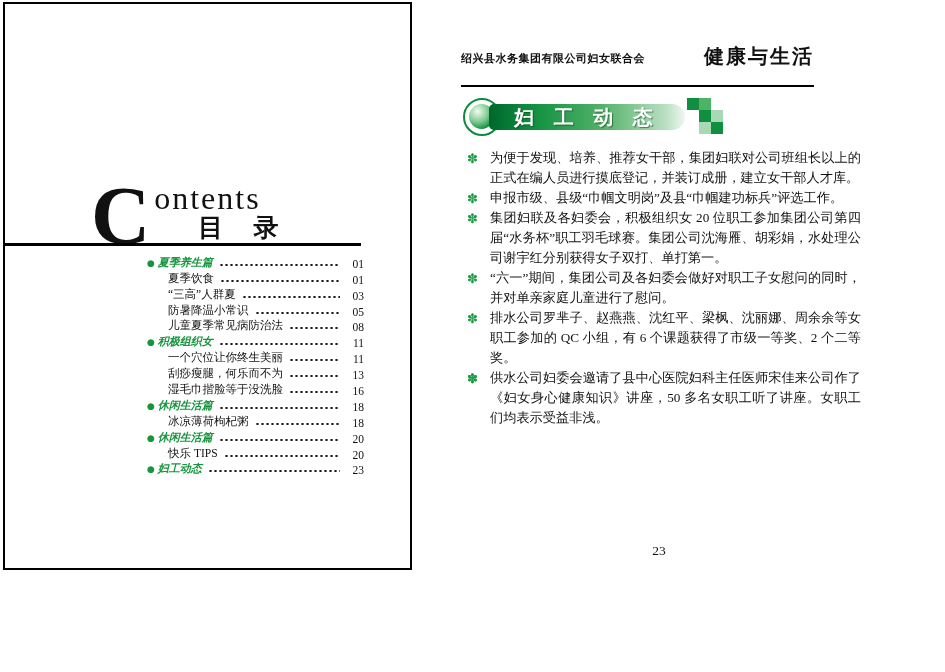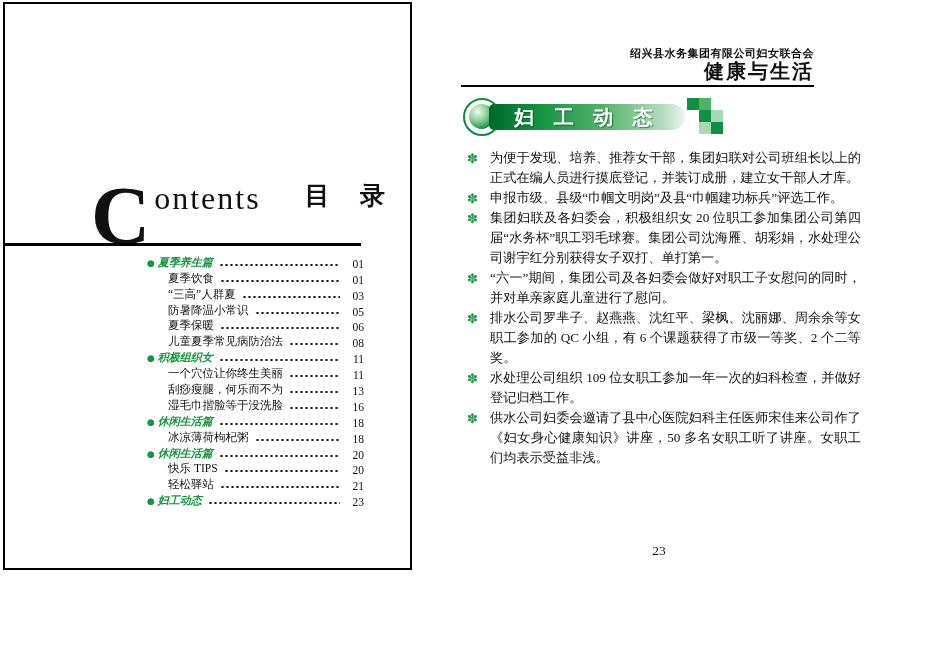--- a/index.html
+++ b/index.html
@@ -4,42 +4,42 @@
 <style>
   html,body{margin:0;padding:0;background:#fff;}
   .canvas{position:relative;width:945px;height:672px;background:#ffffff;overflow:hidden;
           font-family:"Liberation Serif","DejaVu Serif",serif;color:#111;}
 
   
   .left-page{position:absolute;left:3px;top:2px;width:409px;height:568px;
              border:2px solid #000;box-sizing:border-box;background:#fff;}
   .contents-head{position:absolute;left:86px;top:178px;display:flex;align-items:flex-start;}
   .big-c{font-size:82px;line-height:0.82;font-weight:bold;font-family:"Liberation Serif",serif;}
-  .head-right{display:flex;flex-direction:row;margin-left:4px;}
+  .head-right{display:flex;flex-direction:column;margin-left:4px;}
   .ontents{font-size:32px;line-height:1.0;letter-spacing:2px;font-family:"Liberation Serif",serif;}
   .mulu{font-size:25px;line-height:1.05;font-weight:bold;letter-spacing:12px;margin-top:1px;
         font-family:"Liberation Serif","DejaVu Serif",serif;margin-left:44px;}
   .title-rule{position:absolute;left:0;top:239px;width:356px;height:3px;background:#000;}
 
   .toc{position:absolute;left:142px;top:251px;width:217px;}
   .trow{display:flex;align-items:flex-end;height:15.9px;white-space:nowrap;}
   .trow .tb{color:#17953e;font-size:9px;line-height:1;margin:0 3px 3px 0;font-family:"DejaVu Sans",sans-serif;}
   .trow.sec .tl{color:#17953e;font-weight:bold;font-style:italic;font-size:11px;padding-bottom:1px;text-align:center;}
   .trow.ind{padding-left:21px;}
   .trow .tl{font-size:11.5px;padding-bottom:1px;}
   .ld{flex:1 1 auto;height:4px;margin:0 4px 4px 6px;
       background-image:radial-gradient(circle,#1b1b1b 1px,rgba(0,0,0,0) 1.3px);
       background-size:5px 4px;background-repeat:repeat-x;background-position:left center;}
   .tp{width:20px;text-align:right;font-size:11.5px;padding-bottom:1px;font-family:"Liberation Serif",serif;}
 
   
   .right-page{position:absolute;left:461px;top:46px;width:400px;height:570px;}
   .rp-header{width:353px;}
   .rp-header-row{display:flex;justify-content:space-between;align-items:flex-end;
-                 border-bottom:2.5px solid #000;padding-bottom:4px;flex-direction:column;}
+                 border-bottom:2.5px solid #000;padding-bottom:19px;}
   .org{font-size:11px;font-weight:bold;letter-spacing:0.5px;}
   .journal-title{font-size:20px;font-weight:bold;letter-spacing:2px;line-height:1;}
   .issue-line{width:353px;text-align:right;font-size:13px;font-weight:bold;margin-top:3px;}
   .issue-ball{display:inline-block;width:14px;height:14px;border-radius:50%;vertical-align:-2px;
               background:radial-gradient(circle at 35% 30%,#dff2e3,#5ab76f 45%,#128c40 80%);
               color:#fff;font-size:10px;line-height:14px;text-align:center;font-weight:bold;
               font-family:"DejaVu Sans",sans-serif;}
 
   .banner{position:absolute;left:2px;top:52px;width:262px;height:38px;}
   .sphere{position:absolute;left:0;top:0;width:38px;height:38px;border-radius:50%;
@@ -99,25 +99,20 @@
         <span class="tl">“三高”人群夏</span>
         <span class="ld"></span>
         <span class="tp">03</span>
       </div>
       <div class="trow ind">
         <span class="tl">防暑降温小常识</span>
         <span class="ld"></span>
         <span class="tp">05</span>
       </div>
       <div class="trow ind">
-        <span class="tl">夏季保暖</span>
-        <span class="ld"></span>
-        <span class="tp">06</span>
-      </div>
-      <div class="trow ind">
         <span class="tl">儿童夏季常见病防治法</span>
         <span class="ld"></span>
         <span class="tp">08</span>
       </div>
       <div class="trow sec">
         <span class="tb">●</span>
         <span class="tl">积极组织女</span>
         <span class="ld"></span>
         <span class="tp">11</span>
       </div>
@@ -150,25 +145,20 @@
       <div class="trow sec">
         <span class="tb">●</span>
         <span class="tl">休闲生活篇</span>
         <span class="ld"></span>
         <span class="tp">20</span>
       </div>
       <div class="trow ind">
         <span class="tl">快乐 TIPS</span>
         <span class="ld"></span>
         <span class="tp">20</span>
-      </div>
-      <div class="trow ind">
-        <span class="tl">轻松驿站</span>
-        <span class="ld"></span>
-        <span class="tp">21</span>
       </div>
       <div class="trow sec">
         <span class="tb">●</span>
         <span class="tl">妇工动态</span>
         <span class="ld"></span>
         <span class="tp">23</span>
       </div>
     </div>
   </section>
 
@@ -216,21 +206,20 @@
       <li class="news-item">
         <span class="bi">✽</span>
         <span class="news-text">“六一”期间，集团公司及各妇委会做好对职工子女慰问的同时，并对单亲家庭儿童进行了慰问。</span>
       </li>
       <li class="news-item">
         <span class="bi">✽</span>
         <span class="news-text">排水公司罗芈子、赵燕燕、沈红平、梁枫、沈丽娜、周余余等女职工参加的 QC 小组，有 6 个课题获得了市级一等奖、2 个二等奖。</span>
       </li>
       <li class="news-item">
         <span class="bi">✽</span>
-        <span class="news-text">水处理公司组织 109 位女职工参加一年一次的妇科检查，并做好登记归档工作。</span>
       </li>
       <li class="news-item">
         <span class="bi">✽</span>
         <span class="news-text">供水公司妇委会邀请了县中心医院妇科主任医师宋佳来公司作了《妇女身心健康知识》讲座，50 多名女职工听了讲座。女职工们均表示受益非浅。</span>
       </li>
     </ul>
 
     <div class="folio">23</div>
   </section>
 

